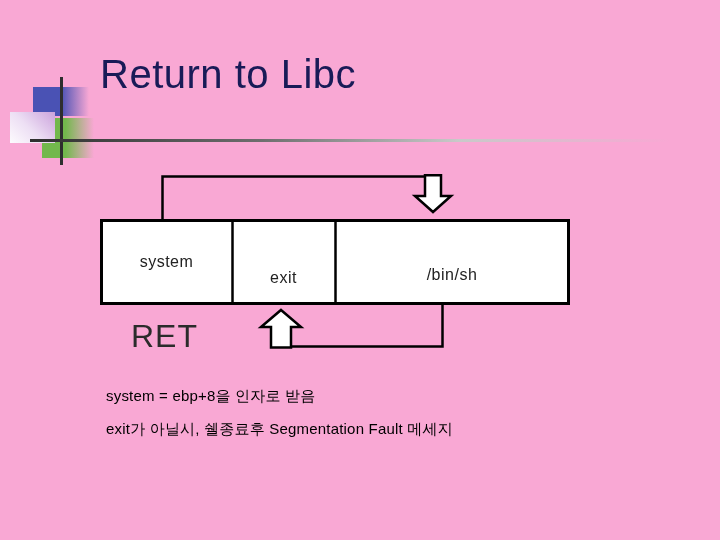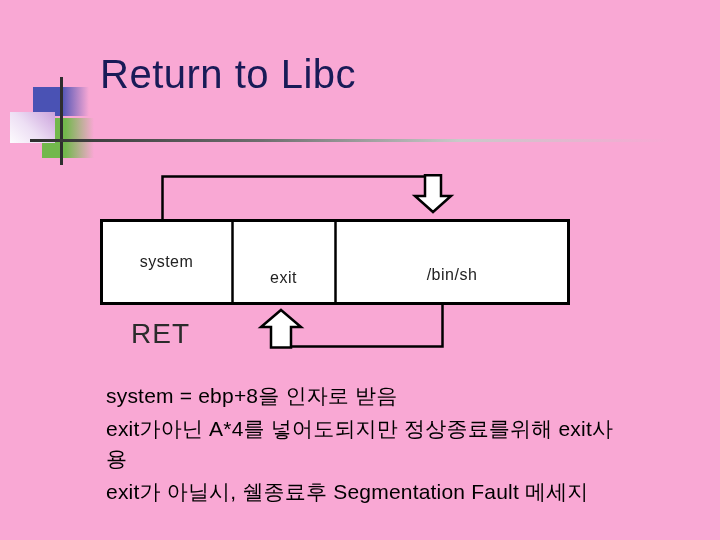--- a/index.html
+++ b/index.html
@@ -43,26 +43,26 @@
   .box-label {
     position: absolute; z-index: 5;
     display: flex; align-items: center; justify-content: center;
     font-size: 16px; color: #222222; letter-spacing: 0.5px;
   }
   .label-system { left: 101px; top: 220px; width: 131px; height: 84px; }
   .label-exit   { left: 232px; top: 224px; width: 103px; height: 108px; text-align: right; }
   .label-binsh  { left: 335px; top: 220px; width: 234px; height: 84px; margin-top: 13px; }
   .ret-label {
     position: absolute; left: 131px; top: 318px; z-index: 5;
-    font-size: 28px; color: #2B2B2B; letter-spacing: 1px;
+    font-size: 32px; color: #2B2B2B; letter-spacing: 1px;
   }
   
   .body-text {
     position: absolute; left: 106px; top: 381px; z-index: 4;
-    color: #000000; font-size: 21px;
+    color: #000000; font-size: 15px;
   }
   .body-text p { margin: 0 0 3px 0; }
   .body-text .line {
     display: block; line-height: 30px; white-space: nowrap;
     letter-spacing: 0.2px;
   }
 </style>
 </head>
 <body>
 
@@ -95,21 +95,17 @@
   <div class="box-label label-exit">exit</div>
   <div class="box-label label-binsh">/bin/sh</div>
 
   <div class="ret-label">RET</div>
 
   <div class="body-text">
     <p>
       <span class="line">system = ebp+8을 인자로 받음</span>
     </p>
     <p>
-      <span class="line">exit가아닌 A*4를 넣어도되지만 정상종료를위해 exit사</span>
-      <span class="line">용</span>
-    </p>
-    <p>
       <span class="line">exit가 아닐시, 쉘종료후 Segmentation Fault 메세지</span>
     </p>
   </div>
 
 </div>
 
 </body></html>

